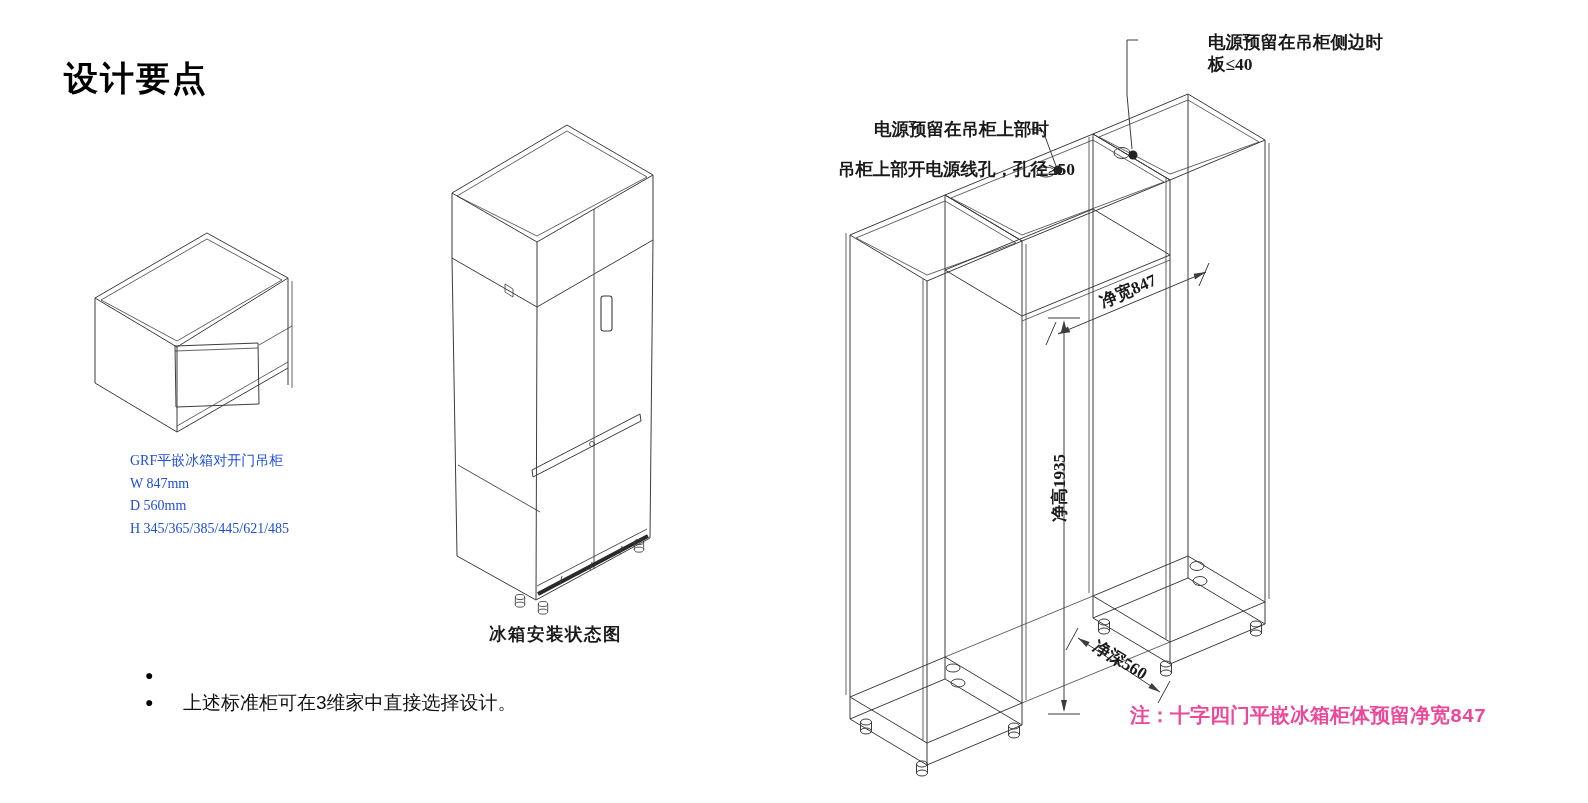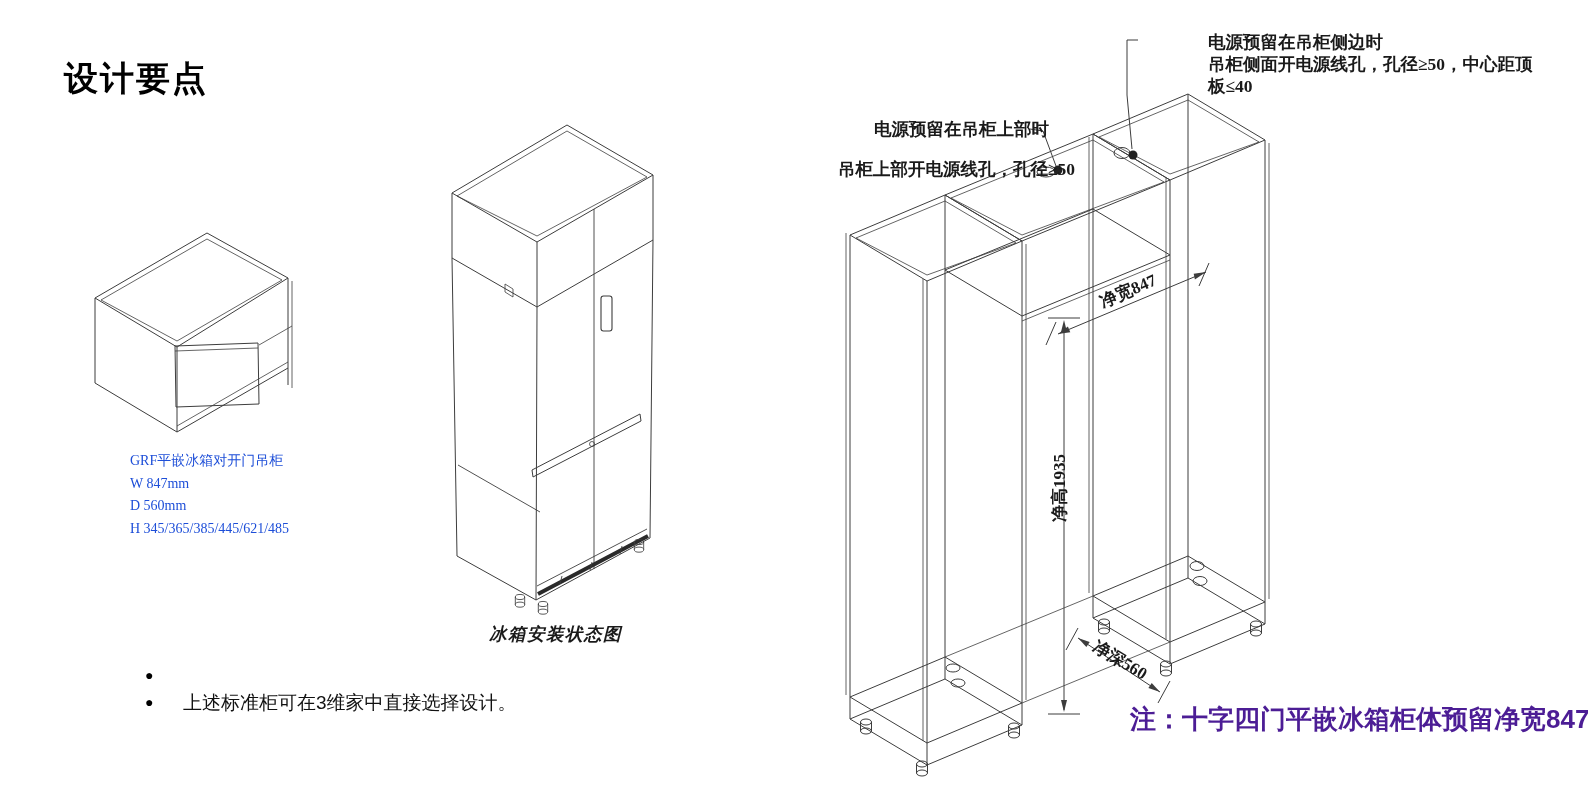--- a/index.html
+++ b/index.html
@@ -12,23 +12,23 @@
   .ann{font-family:"Liberation Serif","DejaVu Serif",serif;font-weight:700;
        font-size:17.5px;color:#1a1a1a;white-space:nowrap;line-height:22px;}
   .dim-label{font-family:"Liberation Serif","DejaVu Serif",serif;font-weight:700;
        font-size:17px;color:#1a1a1a;white-space:nowrap;transform:translate(-50%,-50%);}
   .rot-w{transform:translate(-50%,-50%) rotate(-23deg);}
   .rot-h{transform:translate(-50%,-50%) rotate(-90deg);}
   .rot-d{transform:translate(-50%,-50%) rotate(31deg);}
   #cabinet-spec{left:130px;top:450px;font-family:"Liberation Serif","DejaVu Serif",serif;
        font-size:14px;line-height:22.5px;color:#1d4ed8;white-space:nowrap;}
   #fridge-caption{left:489px;top:622px;font-family:"Liberation Serif","DejaVu Serif",serif;
-       font-size:17.5px;font-weight:600;letter-spacing:1.5px;color:#1a1a1a;font-style:italic;}
-  #note-text{left:1130px;top:702px;font-family:Liberation Sans, sans-serif;
-       font-size:26px;font-weight:700;color:#4c1d95;white-space:nowrap;}
+       font-size:17.5px;font-weight:600;letter-spacing:1.5px;color:#1a1a1a;}
+  #note-text{left:1130px;top:702px;font-family:Liberation Mono, monospace;
+       font-size:20px;font-weight:700;color:#ec4899;white-space:nowrap;}
   #bullet-list{left:145px;top:663px;width:640px;}
   .bullet-row{display:flex;align-items:flex-start;margin-bottom:2px;}
   .bullet-dot{width:16px;font-size:14px;line-height:25px;flex:0 0 16px;margin-right:22px;color:#000;}
   .bullet-text{font-size:19px;line-height:25px;color:#111;width:560px;}
 </style>
 </head>
 <body>
 
 <div id="page-title" class="abs">设计要点</div>
 
@@ -164,21 +164,20 @@
   <div>GRF平嵌冰箱对开门吊柜</div>
   <div>W 847mm</div>
   <div>D 560mm</div>
   <div>H 345/365/385/445/621/485</div>
 </div>
 
 <div id="fridge-caption" class="abs">冰箱安装状态图</div>
 
 <div class="abs ann" style="left:1208px;top:31px;">
   <div>电源预留在吊柜侧边时</div>
-  <div>吊柜侧面开电源线孔，孔径≥50，中心距顶</div>
   <div>板≤40</div>
 </div>
 
 <div class="abs ann" style="left:874px;top:118px;">电源预留在吊柜上部时</div>
 <div class="abs ann" style="left:838px;top:158px;">吊柜上部开电源线孔，孔径≥50</div>
 
 <div class="abs dim-label rot-w" style="left:1128px;top:291px;">净宽847</div>
 <div class="abs dim-label rot-h" style="left:1059px;top:488px;">净高1935</div>
 <div class="abs dim-label rot-d" style="left:1120px;top:660px;">净深560</div>
 

